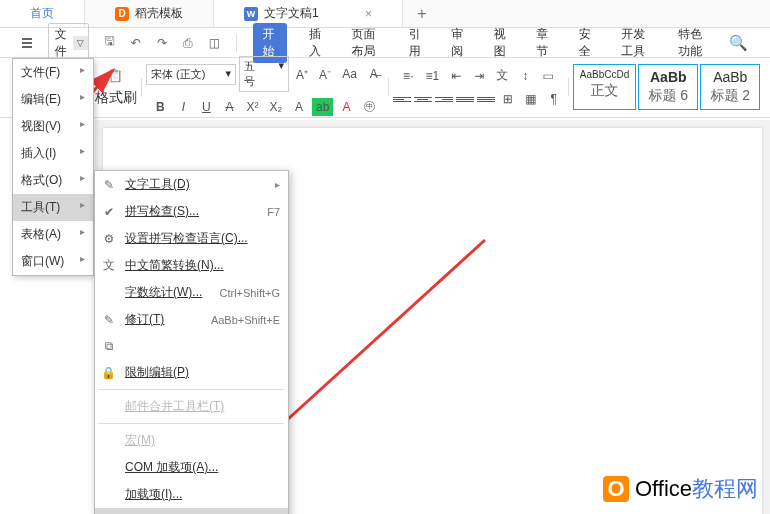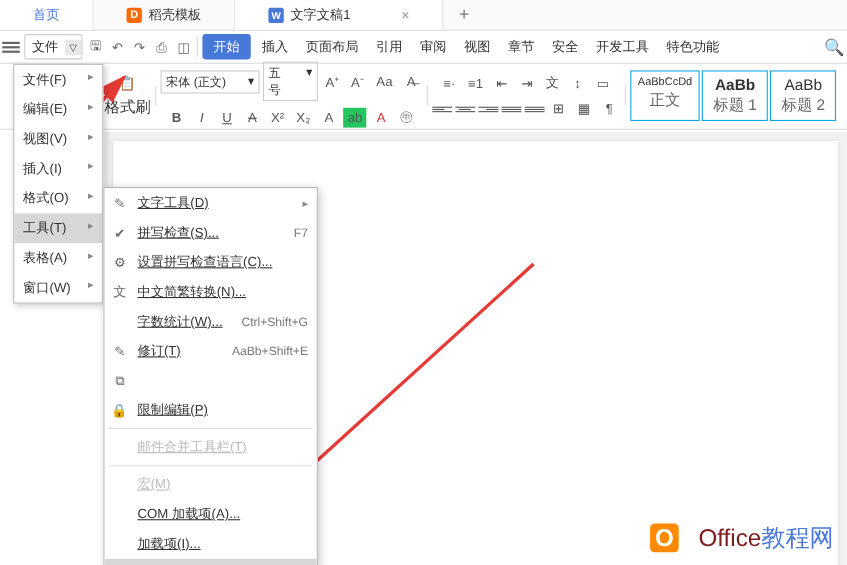--- a/index.html
+++ b/index.html
@@ -6,21 +6,21 @@
 body { width:770px; height:514px; background:#fff; overflow:hidden; position:relative; font-size:12px; color:#333; }
 .tabbar { display:flex; align-items:center; height:28px; border-bottom:1px solid #ddd; background:#fafafa; }
 .tab { display:flex; align-items:center; padding:0 30px; height:27px; border-right:1px solid #e4e4e4; gap:6px; }
 .tab.active { background:#fff; }
 .tab-home { color:#4879d9; font-weight:500; }
 .docer-ico { width:14px; height:14px; background:#ff6a00; border-radius:3px; display:inline-flex; align-items:center; justify-content:center; color:#fff; font-size:10px; font-weight:bold; }
 .word-ico { width:14px; height:14px; background:#4879d9; border-radius:2px; display:inline-flex; align-items:center; justify-content:center; color:#fff; font-size:9px; font-weight:bold; }
 .close-x { color:#999; font-size:13px; margin-left:40px; }
 .plus-tab { padding:0 14px; color:#777; font-size:16px; }
 
-.toolbar { display:flex; align-items:center; height:30px; padding:0 2px; gap:4px; border-bottom:1px solid #ddd; }
+.toolbar { display:flex; align-items:center; height:30px; padding:0 22px; gap:16px; border-bottom:1px solid #ddd; }
 .ham { width:16px; display:flex; flex-direction:column; gap:2px; }
 .ham span { height:2px; background:#666; }
 .file-drop { display:flex; align-items:center; border:1px solid #ccc; border-radius:2px; }
 .file-lbl { padding:2px 6px; }
 .caret-box { padding:2px 4px; background:#e8e8e8; font-size:9px; color:#555; }
 .qat-ico { width:16px; height:16px; color:#666; display:inline-flex; align-items:center; justify-content:center; }
 .menubar-item { padding:2px 6px; color:#333; }
 .menubar-item.start { background:#4879d9; color:#fff; border-radius:3px; padding:3px 10px; }
 .sep { width:1px; height:18px; background:#ddd; }
 .search-ico { margin-left:auto; font-size:15px; color:#666; }
@@ -65,21 +65,21 @@
 .page { margin:8px 8px; background:#fff; height:100%; box-shadow:0 0 3px rgba(0,0,0,.15); }
 
 .arrow-red { position:absolute; pointer-events:none; }
 .arrow1 { left:28px; top:55px; width:110px; height:160px; }
 .arrow2 { left:250px; top:230px; width:240px; height:230px; }
 
 .watermark { position:absolute; right:12px; bottom:10px; text-align:right; }
 .wm-logo { display:flex; align-items:center; gap:6px; font-size:22px; font-weight:500; }
 .wm-logo .sq { width:26px; height:26px; background:#ff8a00; border-radius:4px; display:inline-flex; align-items:center; justify-content:center; color:#fff; font-weight:bold; }
 .wm-url { font-size:14px; color:#4879d9; }
-.o-orange { color:#7f1d1d;margin-left:12px; } .o-blue{color:#4879d9;}
+.o-orange { color:#000000; } .o-blue{color:#4879d9;}
 </style>
 </head>
 <body>
 
 <div class="tabbar">
   <div class="tab active tab-home">首页</div>
   <div class="tab">
     <span class="docer-ico">D</span>
     <span>稻壳模板</span>
   </div>
@@ -197,21 +197,21 @@
     </div>
   </div>
   <span class="sep"></span>
   <div class="style-row">
     <div class="style-box">
       <div class="prev" style="font-size:10px">AaBbCcDd</div>
       <div class="lbl">正文</div>
     </div>
     <div class="style-box">
       <div class="prev bold">AaBb</div>
-      <div class="lbl">标题 1</div>
+      <div class="lbl">标题 6</div>
     </div>
     <div class="style-box">
       <div class="prev">AaBb</div>
       <div class="lbl">标题 2</div>
     </div>
   </div>
 </div>
 
 <div class="doc-area">
   <div class="page"></div>

